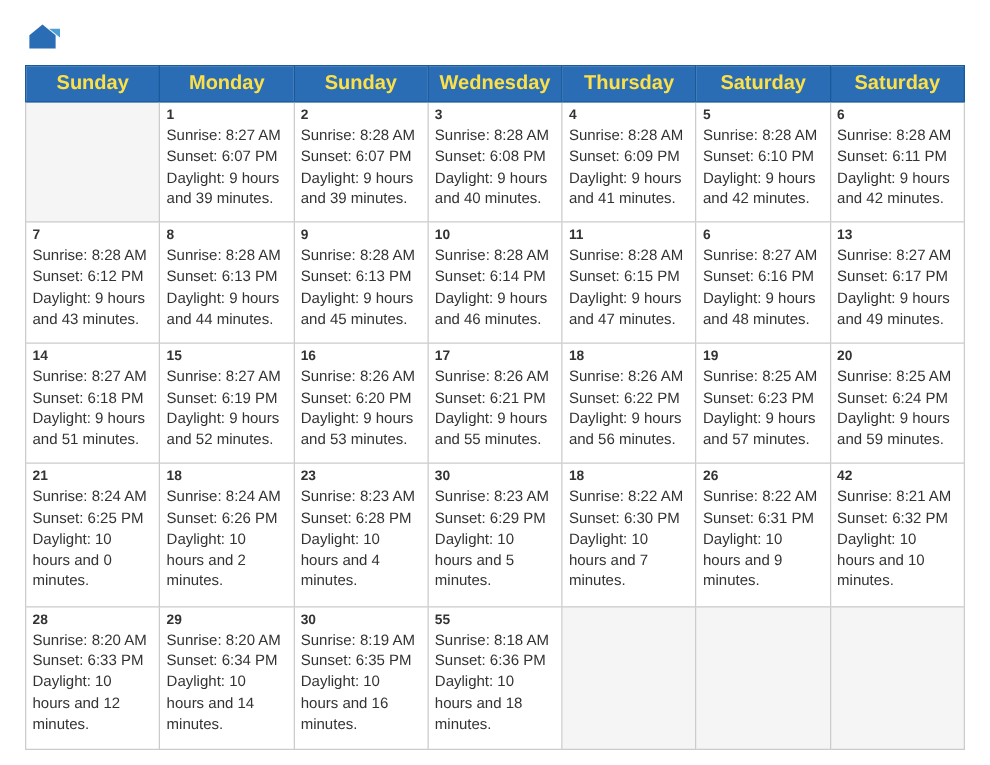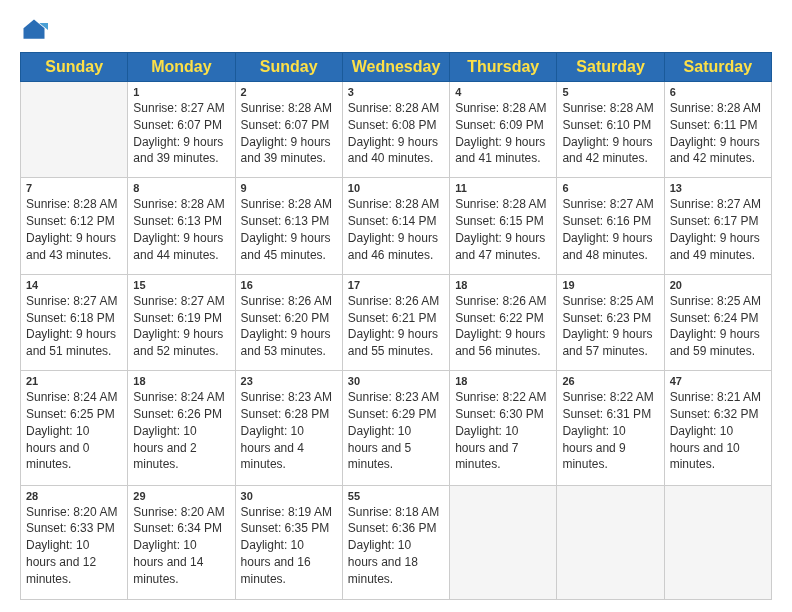--- a/index.html
+++ b/index.html
@@ -241,21 +241,21 @@
           </td>
           <td>
             <span class="day-num">18</span>
             <div class="day-detail">Sunrise: 8:22 AM<br>Sunset: 6:30 PM<br>Daylight: 10 hours and 7 minutes.</div>
           </td>
           <td>
             <span class="day-num">26</span>
             <div class="day-detail">Sunrise: 8:22 AM<br>Sunset: 6:31 PM<br>Daylight: 10 hours and 9 minutes.</div>
           </td>
           <td>
-            <span class="day-num">47</span>
+            <span class="day-num">42</span>
             <div class="day-detail">Sunrise: 8:21 AM<br>Sunset: 6:32 PM<br>Daylight: 10 hours and 10 minutes.</div>
           </td>
         </tr>
         <tr>
           <td>
             <span class="day-num">28</span>
             <div class="day-detail">Sunrise: 8:20 AM<br>Sunset: 6:33 PM<br>Daylight: 10 hours and 12 minutes.</div>
           </td>
           <td>
             <span class="day-num">29</span>

